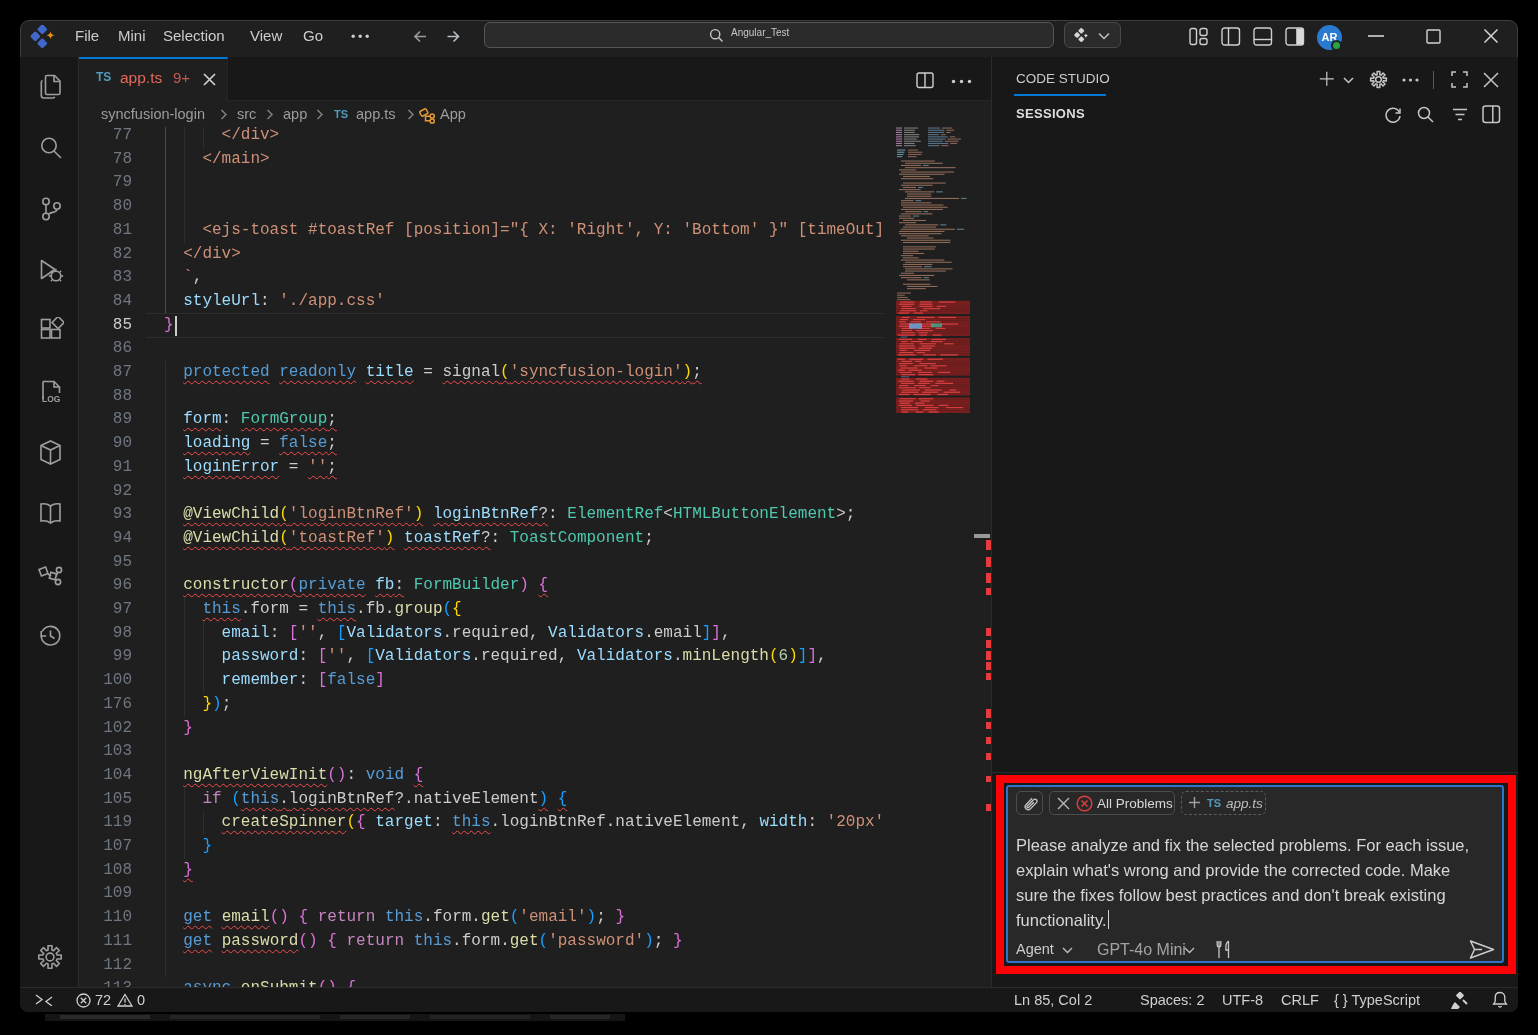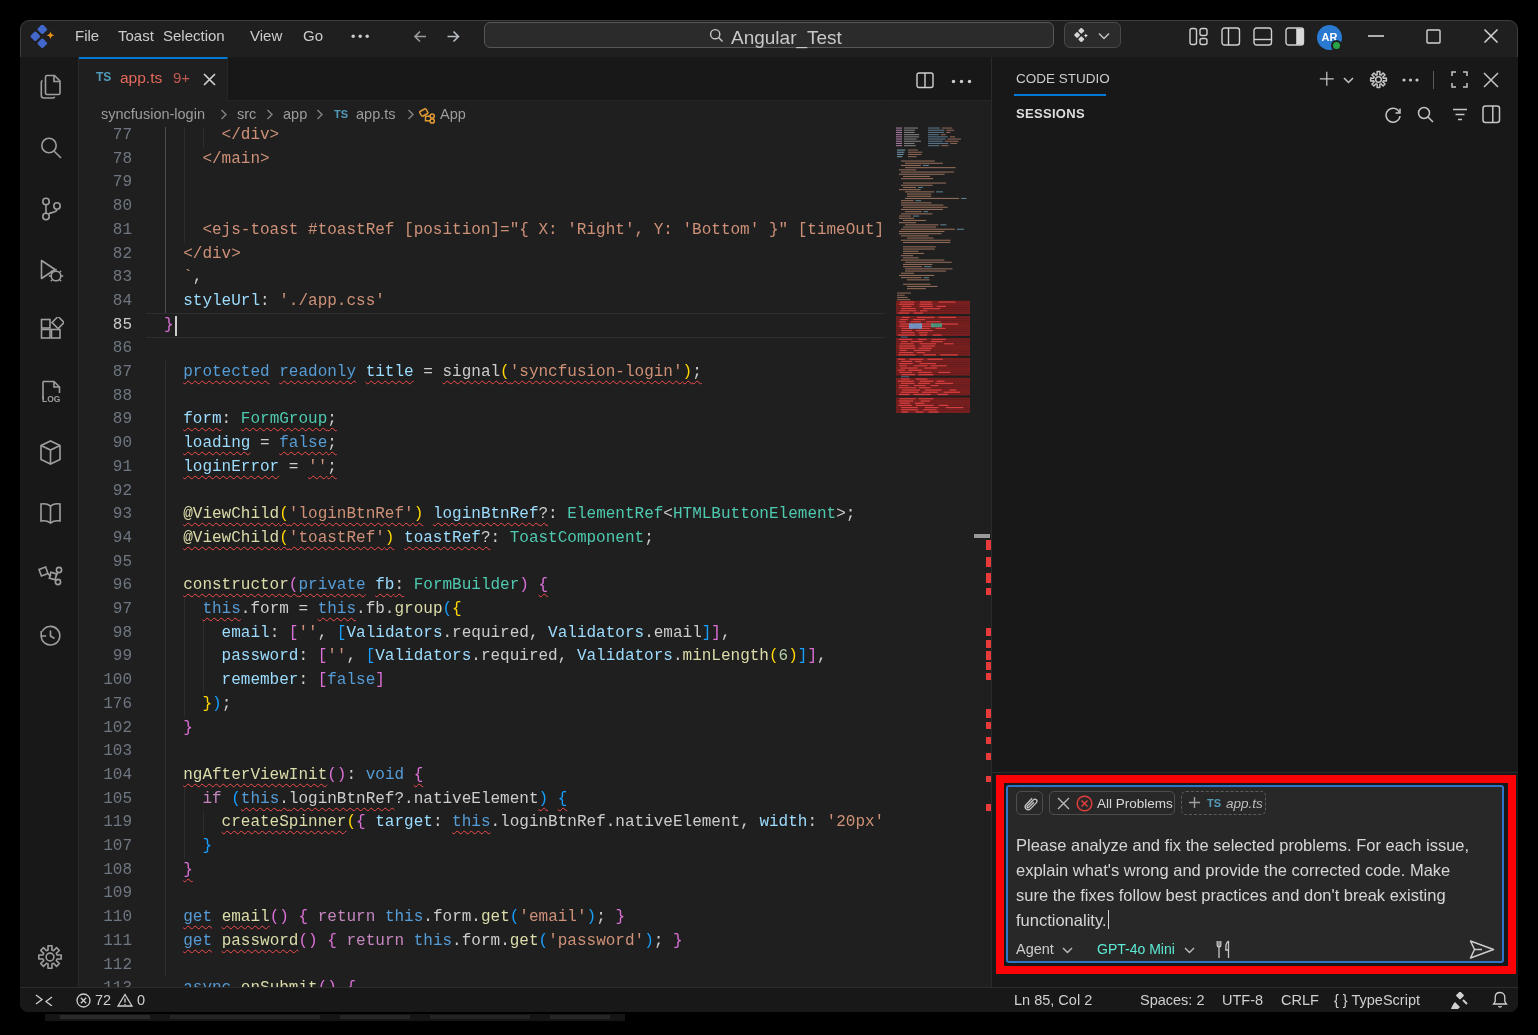--- a/index.html
+++ b/index.html
@@ -442,39 +442,39 @@
     <circle cx="13.2" cy="15" r="2.1" stroke="#e29a35" stroke-width="1.5" fill="none"></circle>
   </svg>
 <div class="abs btx" style="left:440px;top:106px">App</div>
 <svg class="abs " style="left:29px;top:25px" width="26" height="24" viewBox="0 0 26 24">
     <rect x="9.5" y="0.5" width="7.6" height="7.6" rx="1.6" transform="rotate(45 13.3 4.3)" fill="#4268cc"></rect>
     <rect x="2.5" y="7.5" width="7.6" height="7.6" rx="1.6" transform="rotate(45 6.3 11.3)" fill="#4268cc"></rect>
     <rect x="9.5" y="14.5" width="7.6" height="7.6" rx="1.6" transform="rotate(45 13.3 18.3)" fill="#4268cc"></rect>
     <path d="M21.5 6.2c.5 2.6 1.4 3.5 4 4-2.6.5-3.5 1.4-4 4-.5-2.6-1.4-3.5-4-4 2.6-.5 3.5-1.4 4-4z" fill="#e8921a"></path>
   </svg>
 <div class="abs mtx" style="left:75px;top:27px">File</div>
-<div class="abs mtx" style="left:118px;top:27px">Toast</div>
+<div class="abs mtx" style="left:118px;top:27px">Mini</div>
 <div class="abs mtx" style="left:163px;top:27px">Selection</div>
 <div class="abs mtx" style="left:250px;top:27px">View</div>
 <div class="abs mtx" style="left:303px;top:27px">Go</div>
 <svg class="abs " style="left:351px;top:34px" width="19" height="5" viewBox="0 0 19 5">
     <circle cx="2.2" cy="2.2" r="1.7" fill="#cccccc"></circle>
     <circle cx="9.2" cy="2.2" r="1.7" fill="#cccccc"></circle>
     <circle cx="16.2" cy="2.2" r="1.7" fill="#cccccc"></circle>
   </svg>
 <svg class="abs " style="left:414px;top:28px" width="56" height="17" viewBox="0 0 56 17">
     <path d="M12 8.5H1.5M6 3.5l-5 5 5 5" stroke="#9a9a9a" stroke-width="1.6" fill="none"></path>
     <path d="M33.5 8.5H44M39.5 3.5l5 5-5 5" stroke="#b8bcc4" stroke-width="1.6" fill="none"></path>
   </svg>
 <div class="abs" style="left:484px;top:22px;width:570px;height:26px;background:#2b2b2b;border:1px solid #54565c;border-radius:6px"></div>
 <svg class="abs " style="left:709px;top:28px" width="15" height="15" viewBox="0 0 15 15">
     <circle cx="6.2" cy="6.2" r="4.6" stroke="#c8c8c8" stroke-width="1.4" fill="none"></circle>
     <path d="M9.6 9.6 13.5 13.5" stroke="#c8c8c8" stroke-width="1.4" fill="none"></path>
   </svg>
-<div class="abs" style="left:731px;top:27px;font-size:19px;color:#c8c8c8">Angular_Test</div>
+<div class="abs" style="left:731px;top:27px;font-size:10px;color:#c8c8c8">Angular_Test</div>
 <div class="abs" style="left:1064px;top:22px;width:57px;height:26px;background:#2b2b2b;border:1px solid #47494e;border-radius:6px"></div>
 <svg class="abs " style="left:1073px;top:28px" width="16" height="15" viewBox="0 0 16 15">
     <rect x="6" y="0.5" width="4.6" height="4.6" rx="1" transform="rotate(45 8.3 2.8)" fill="#d6d6d6"></rect>
     <rect x="1.8" y="4.7" width="4.6" height="4.6" rx="1" transform="rotate(45 4.1 7)" fill="#d6d6d6"></rect>
     <rect x="6" y="8.9" width="4.6" height="4.6" rx="1" transform="rotate(45 8.3 11.2)" fill="#d6d6d6"></rect>
     <path d="M12.9 5.2c.3 1.5.9 2.1 2.4 2.4-1.5.3-2.1.9-2.4 2.4-.3-1.5-.9-2.1-2.4-2.4 1.5-.3 2.1-.9 2.4-2.4z" fill="#e8e8e8"></path>
   </svg>
 <svg class="abs " style="left:1098px;top:32px" width="12" height="8" viewBox="0 0 12 8">
     <path d="M1 1.5l5 5 5-5" stroke="#c2c2c2" stroke-width="1.5" fill="none"></path>
   </svg>
@@ -625,21 +625,21 @@
 <svg class="abs " style="left:1188px;top:796px" width="13" height="13" viewBox="0 0 13 13">
     <path d="M6.5 1v11M1 6.5h11" stroke="#a0a0a0" stroke-width="1.4" fill="none"></path>
   </svg>
 <div class="abs" style="left:1207px;top:797px;font-size:11px;font-weight:bold;color:#519aba">TS</div>
 <div class="abs" style="left:1226px;top:796px;font-size:13.5px;font-style:italic;color:#bdbdbd">app.ts</div>
 <div class="abs" style="left:1016px;top:833px;width:478px;font-size:16.5px;line-height:25px;color:#d6d6d6">Please analyze and fix the selected problems. For each issue,<br>explain what's wrong and provide the corrected code. Make<br>sure the fixes follow best practices and don't break existing<br>functionality.<span style="display:inline-block;width:1.5px;height:19px;background:#d4d4d4;vertical-align:-3px;margin-left:1px"></span></div>
 <div class="abs" style="left:1016px;top:941px;font-size:14.5px;color:#cccccc">Agent</div>
 <svg class="abs " style="left:1062px;top:947px" width="11" height="7" viewBox="0 0 11 7">
     <path d="M1 1l4.5 4.5L10 1" stroke="#bdbdbd" stroke-width="1.4" fill="none"></path>
   </svg>
-<div class="abs" style="left:1097px;top:941px;font-size:14px;color:#5eead4">GPT-4o Mini</div>
+<div class="abs" style="left:1097px;top:941px;font-size:16px;color:#a3a3a3">GPT-4o Mini</div>
 <svg class="abs " style="left:1184px;top:947px" width="11" height="7" viewBox="0 0 11 7">
     <path d="M1 1l4.5 4.5L10 1" stroke="#bdbdbd" stroke-width="1.4" fill="none"></path>
   </svg>
 <svg class="abs " style="left:1214px;top:939px" width="20" height="21" viewBox="0 0 20 21">
     <path d="M3.2 2v4.2M6.8 2v4.2M3.2 6.2a1.8 1.8 0 0 0 3.6 0M5 2v17M5 8v11" stroke="#c8c8c8" stroke-width="1.3" fill="none"></path>
     <path d="M14.5 2c-1.6 1.2-2.6 3.4-2.6 5.8V11h2.6v8M14.5 2V19" stroke="#c8c8c8" stroke-width="1.3" fill="none"></path>
   </svg>
 <svg class="abs " style="left:1468px;top:938px" width="28" height="23" viewBox="0 0 28 23">
     <path d="M2.5 3l23 8.5L2.5 20l4-8.5z" stroke="#cccccc" stroke-width="1.5" fill="none" stroke-linejoin="round"></path>
     <path d="M6.5 11.5h7.5" stroke="#cccccc" stroke-width="1.5"></path>

